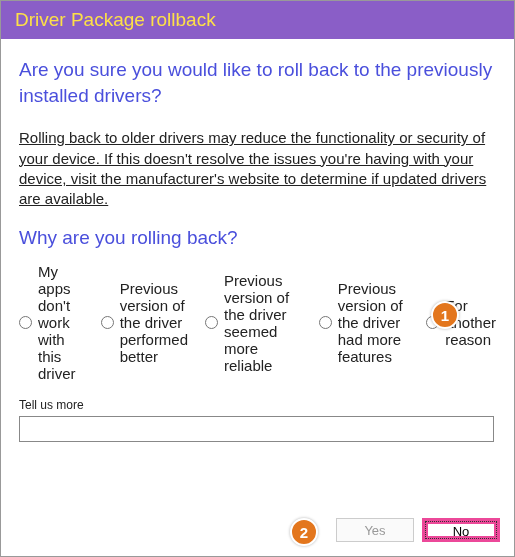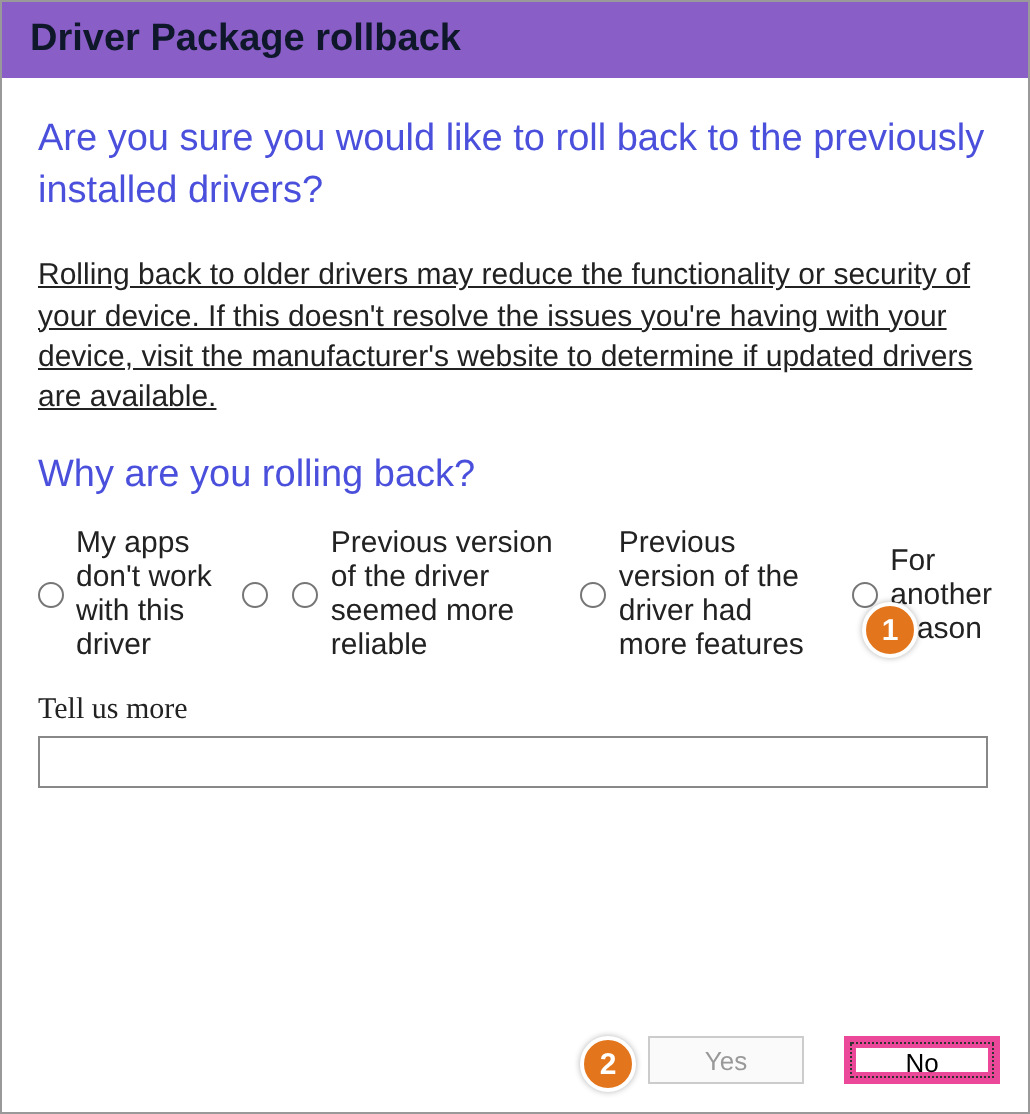--- a/index.html
+++ b/index.html
@@ -18,24 +18,24 @@
     width: 515px;
     height: 557px;
     background: #ffffff;
     border: 1px solid #999;
     display: flex;
     flex-direction: column;
     position: relative;
   }
   .titlebar {
     background: #8a5ec7;
-    color: #0f172a;
+    color: #fde047;
     padding: 8px 14px;
     font-size: 19px;
-    font-weight: 700;
+    font-weight: 400;
   }
   .content {
     padding: 18px 18px 8px 18px;
     flex: 1;
     overflow: hidden;
   }
   .heading {
     color: #4a4fdc;
     font-size: 19px;
     font-weight: 400;
@@ -66,38 +66,37 @@
     gap: 6px;
     font-size: 15px;
     color: #222;
   }
   .radio-input {
     width: 13px;
     height: 13px;
     accent-color: #333;
   }
   .tellus {
-    font-size: 15px;
+    font-size: 12px;
     color: #222;
     margin-bottom: 4px;
-    font-family: Liberation Serif, serif;
   }
   .textinput {
     width: 475px;
     height: 26px;
     border: 1px solid #888;
     background: #fff;
     font-size: 14px;
     padding: 2px 4px;
   }
   .footer {
     display: flex;
     justify-content: flex-end;
     align-items: center;
-    gap: 20px;
+    gap: 8px;
     padding: 10px 14px 14px 14px;
     position: relative;
   }
   .btn {
     min-width: 78px;
     height: 24px;
     font-size: 13px;
     border: 1px solid #999;
     background: #f7f7f7;
     cursor: pointer;
@@ -150,20 +149,21 @@
     <div class="bodytext">Rolling back to older drivers may reduce the functionality or security of your device.  If this doesn't resolve the issues you're having with your device, visit the manufacturer's website to determine if updated drivers are available.</div>
     <div class="subheading">Why are you rolling back?</div>
 
     <div class="radios">
       <label class="radio-row">
         <input type="radio" name="reason" class="radio-input" style="">
         <span>My apps don't work with this driver</span>
       </label>
       <label class="radio-row">
         <input type="radio" name="reason" class="radio-input" style="">
+        <span>Previous version of the driver performed better</span>
       </label>
       <label class="radio-row">
         <input type="radio" name="reason" class="radio-input" style="">
         <span>Previous version of the driver seemed more reliable</span>
       </label>
       <label class="radio-row">
         <input type="radio" name="reason" class="radio-input" style="">
         <span>Previous version of the driver had more features</span>
       </label>
       <label class="radio-row">

